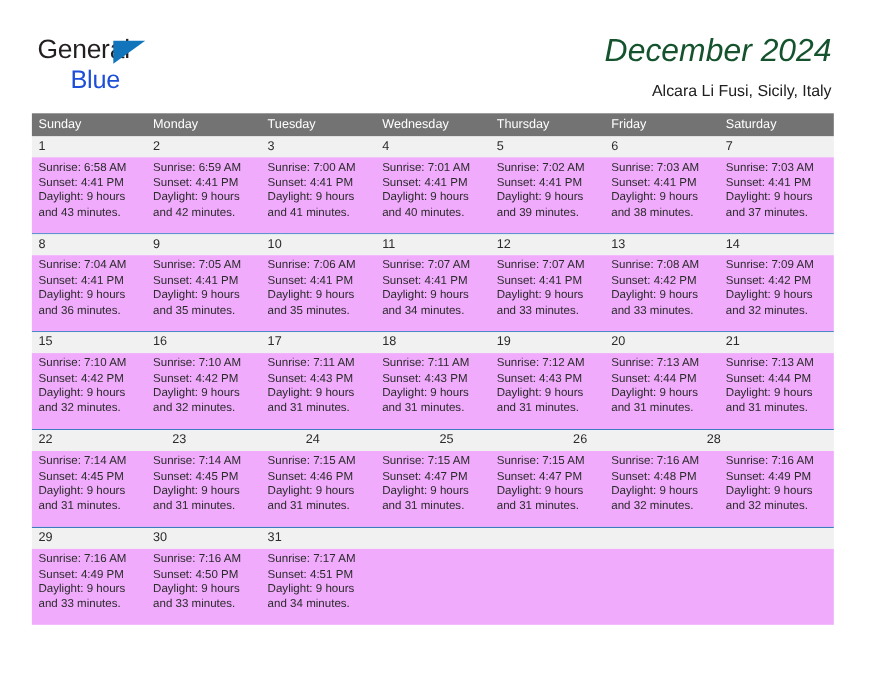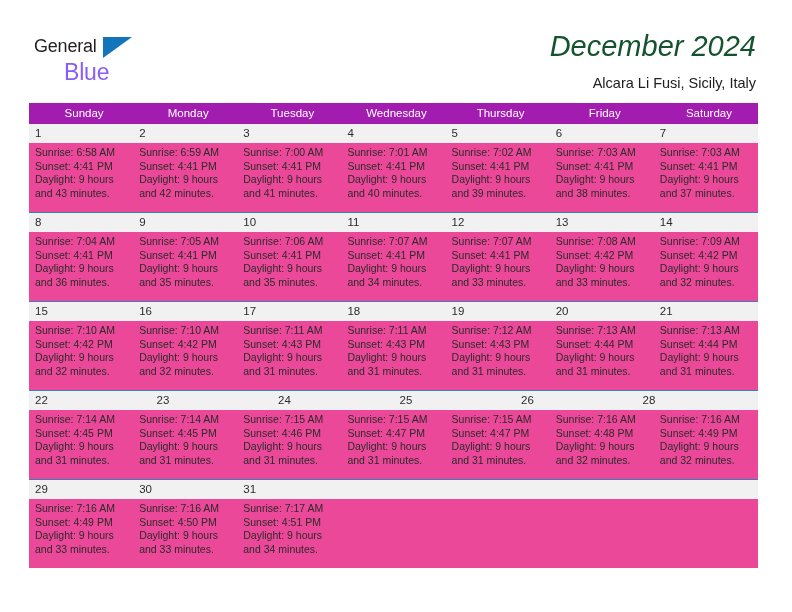--- a/index.html
+++ b/index.html
@@ -38,41 +38,41 @@
   }
   .brand-row1 {
     position: relative;
     height: 28px;
     line-height: 28px;
   }
   .brand-general {
     position: absolute;
     left: 0;
     top: 0;
-    font-size: 18px;
+    font-size: 24px;
     letter-spacing: -0.2px;
     color: #231f20;
     line-height: 28px;
   }
   .brand-triangle {
     position: absolute;
     left: 69px;
     top: 5px;
     width: 0;
     height: 0;
     border-left: 29px solid #1275bc;
     border-bottom: 21px solid transparent;
   }
   .brand-blue {
     position: absolute;
     left: 30px;
     top: 26px;
     font-size: 23px;
     letter-spacing: -0.2px;
-    color: #8b5cf6;
+    color: #1d4ed8;
     line-height: 28px;
   }
   .title-block {
     position: absolute;
     right: 36px;
     top: 28px;
     text-align: right;
   }
   .cal-title {
     font-size: 29px;
@@ -91,23 +91,22 @@
 
   
   .calendar {
     position: absolute;
     left: 29px;
     top: 103px;
     width: 729px;
   }
   .dow-row {
     display: flex;
-    background: #a21caf;
+    background: #737373;
     height: 21px;
-    text-align: center;
   }
   .dow-cell {
     flex: 1 1 0;
     color: #ffffff;
     font-size: 11.5px;
     line-height: 21px;
     padding-left: 6px;
     box-sizing: border-box;
     white-space: nowrap;
     overflow: hidden;
@@ -118,21 +117,21 @@
   .week:first-of-type {
     border-top: none;
   }
   .week-num-row {
     display: flex;
     background: #f1f1f1;
     height: 19px;
   }
   .week-body-row {
     display: flex;
-    background: #ec4899;
+    background: #f0abfc;
     height: 69px;
   }
   .num-cell {
     flex: 1 1 0;
     box-sizing: border-box;
     padding-left: 6px;
     font-size: 11.5px;
     line-height: 19px;
     color: #2b2b2b;
   }

